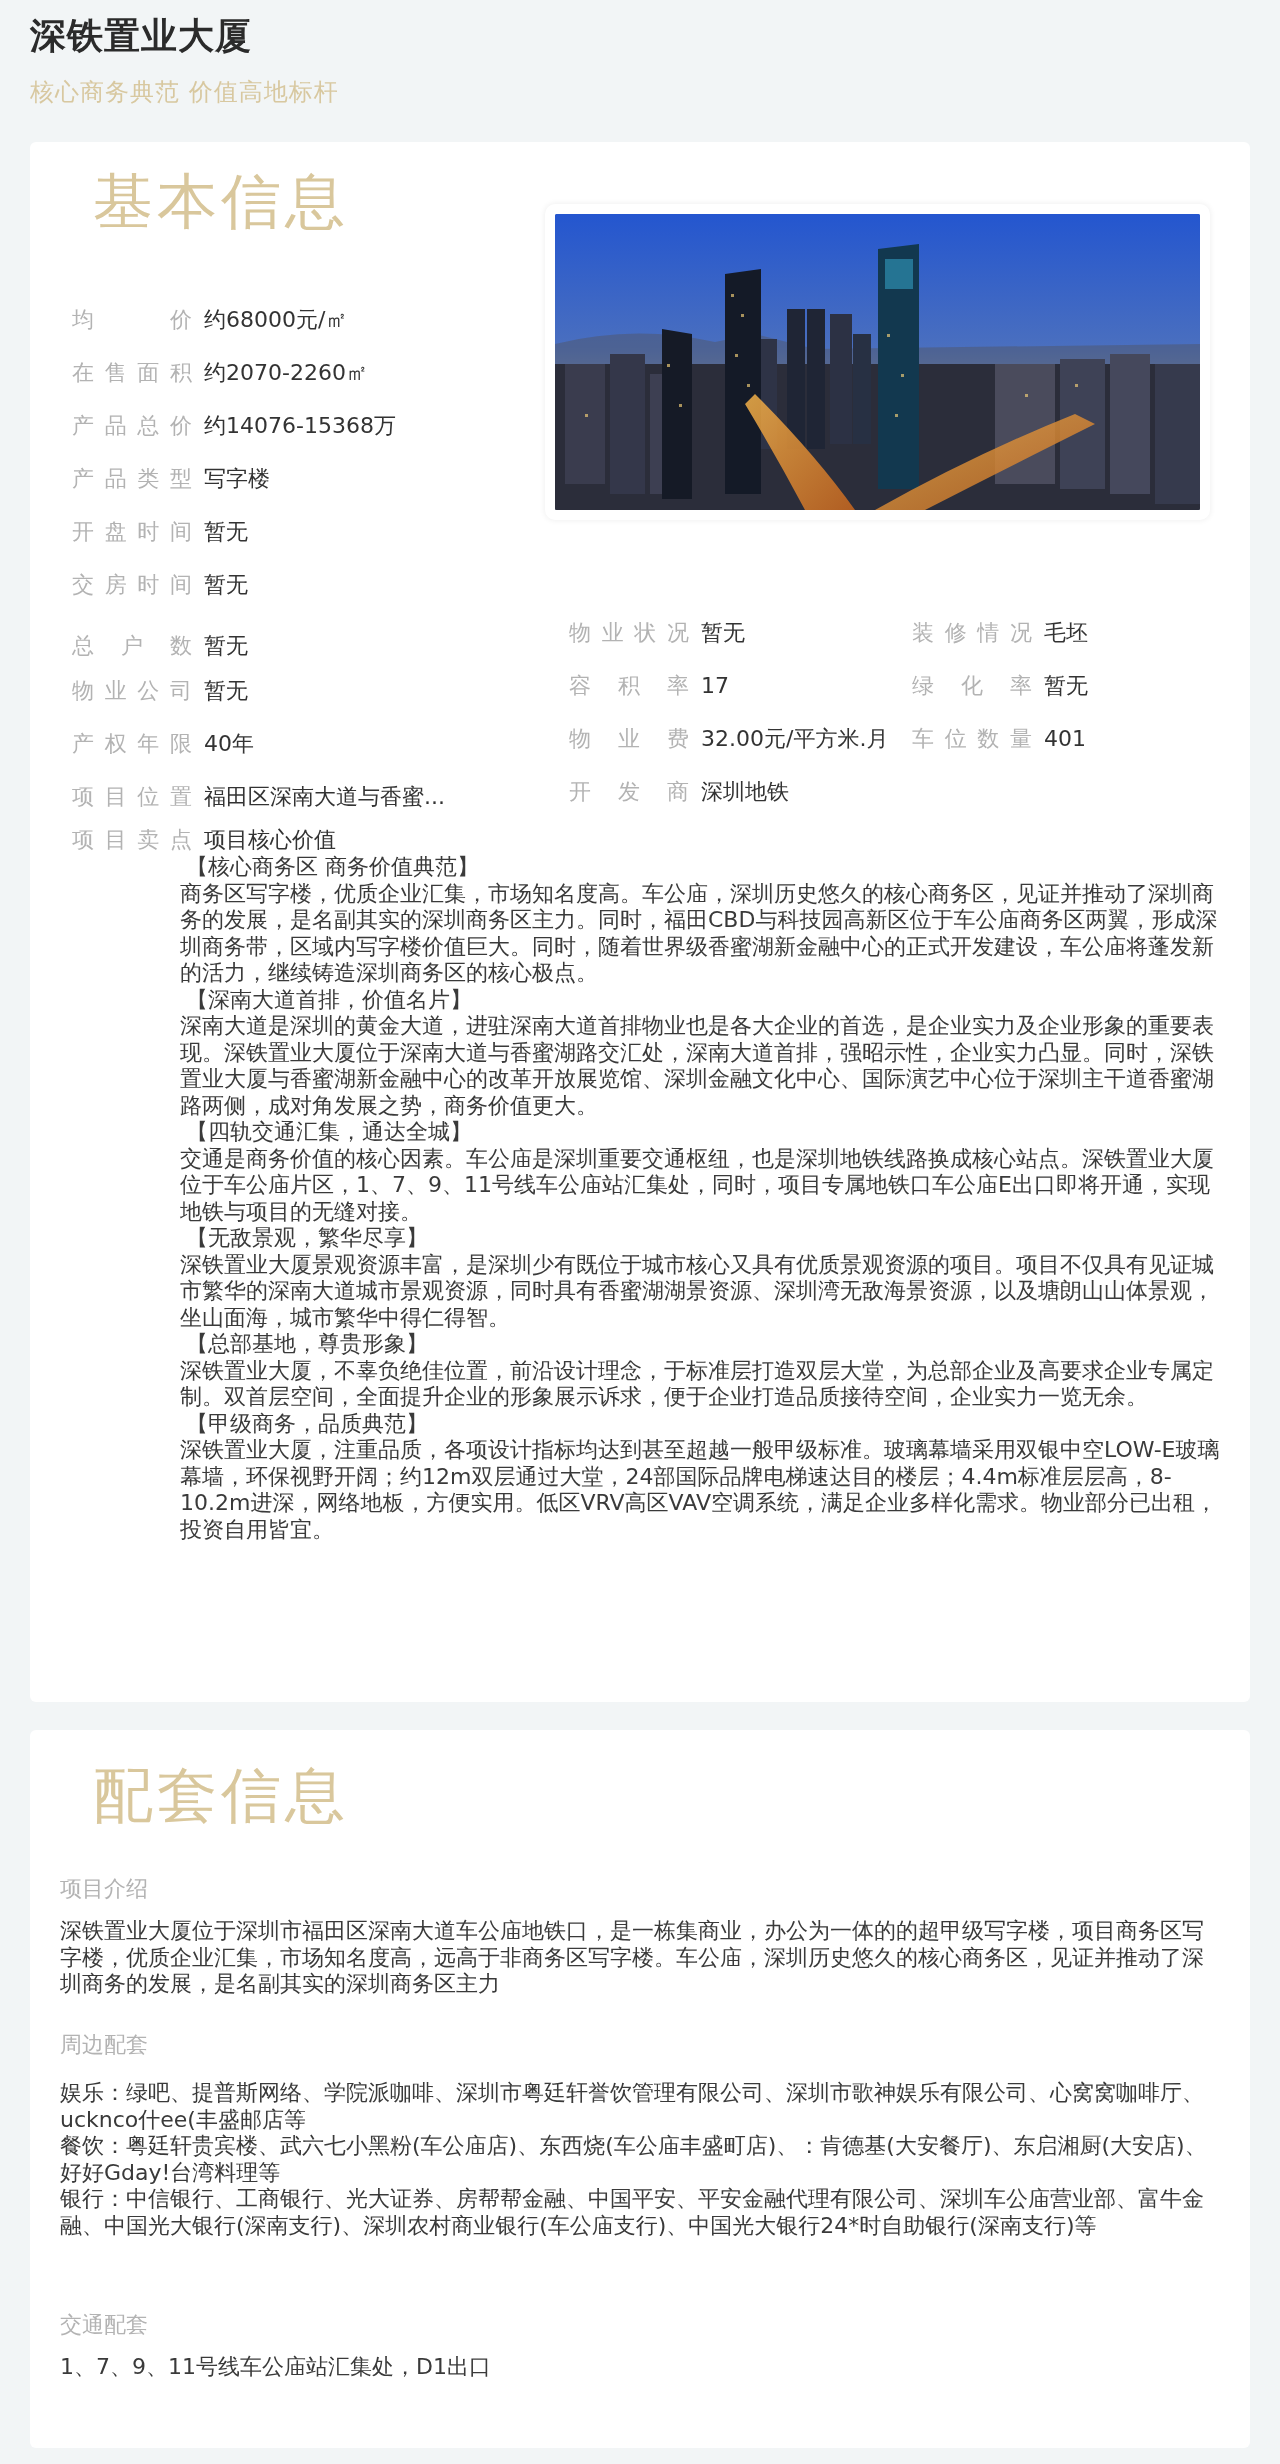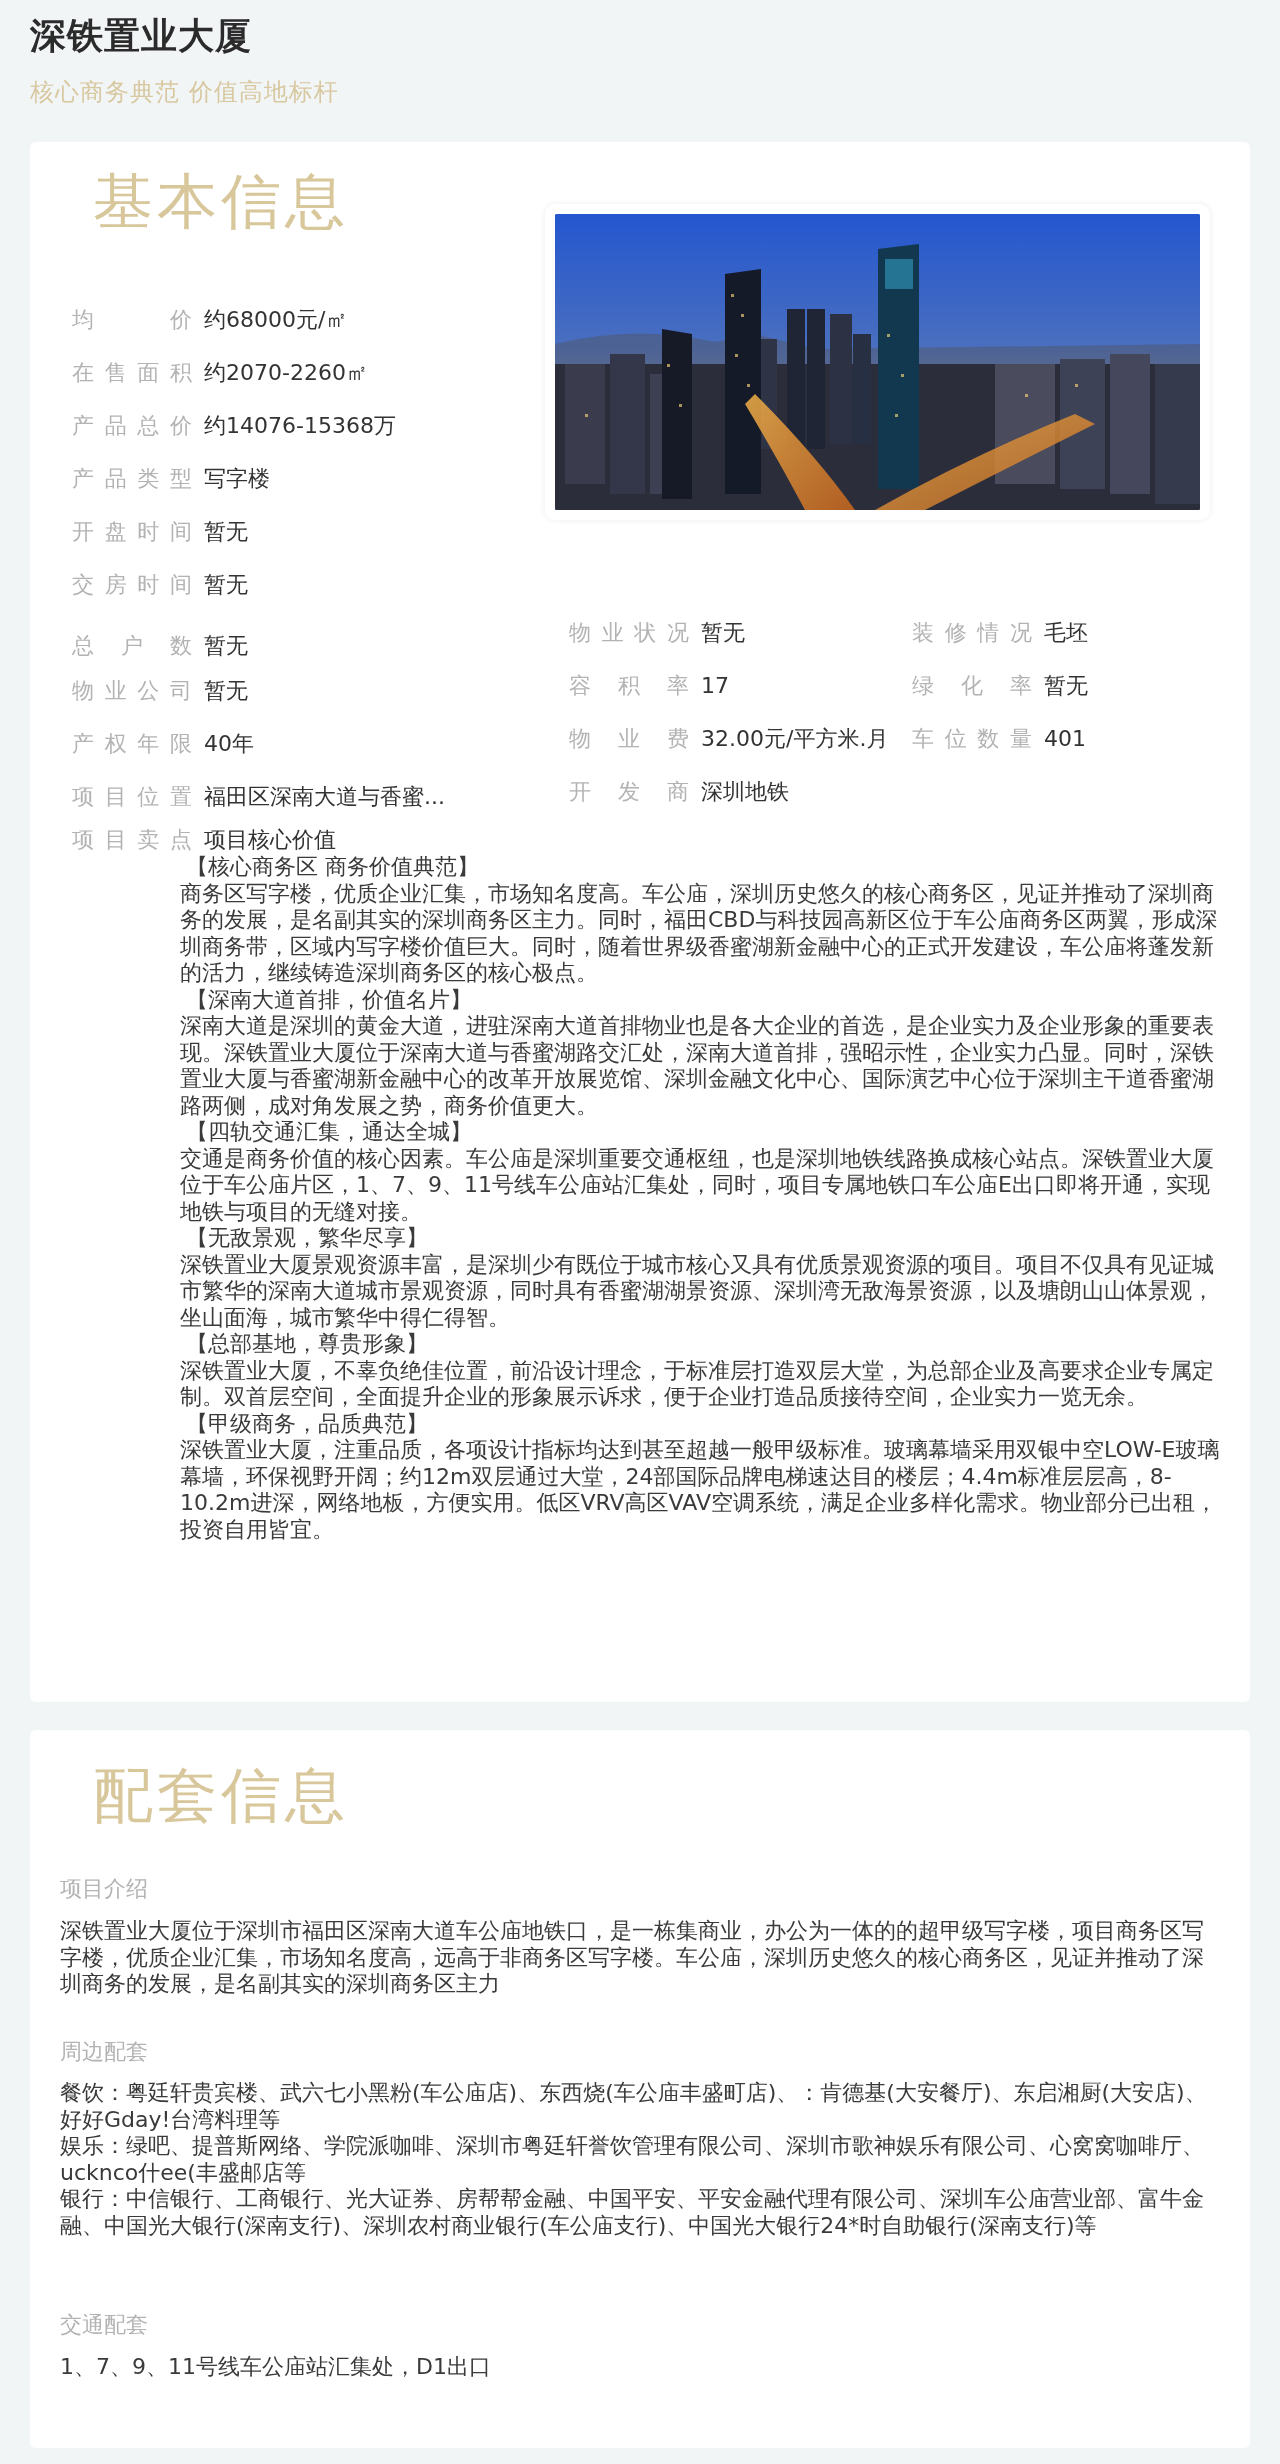--- a/index.html
+++ b/index.html
@@ -165,23 +165,23 @@
       <div>深铁置业大厦，注重品质，各项设计指标均达到甚至超越一般甲级标准。玻璃幕墙采用双银中空LOW-E玻璃幕墙，环保视野开阔；约12m双层通过大堂，24部国际品牌电梯速达目的楼层；4.4m标准层层高，8-10.2m进深，网络地板，方便实用。低区VRV高区VAV空调系统，满足企业多样化需求。物业部分已出租，投资自用皆宜。</div>
     </div>
   </div>
 
   <div class="card card-facility">
     <div class="section-heading" style="top:26px;text-align:center;">配套信息</div>
 
     <div class="sub-label" style="top:144px;">项目介绍</div>
     <div class="para" style="top:188px;">深铁置业大厦位于深圳市福田区深南大道车公庙地铁口，是一栋集商业，办公为一体的的超甲级写字楼，项目商务区写字楼，优质企业汇集，市场知名度高，远高于非商务区写字楼。车公庙，深圳历史悠久的核心商务区，见证并推动了深圳商务的发展，是名副其实的深圳商务区主力</div>
 
-    <div class="sub-label" style="top:307px;text-align:right;">周边配套</div>
+    <div class="sub-label" style="top:300px;text-align:right;">周边配套</div>
     <div class="para" style="top:350px;">
+      <div>娱乐：绿吧、提普斯网络、学院派咖啡、深圳市粤廷轩誉饮管理有限公司、深圳市歌神娱乐有限公司、心窝窝咖啡厅、ucknco什ee(丰盛邮店等</div>
       <div>餐饮：粤廷轩贵宾楼、武六七小黑粉(车公庙店)、东西烧(车公庙丰盛町店)、：肯德基(大安餐厅)、东启湘厨(大安店)、好好Gday!台湾料理等</div>
-      <div>娱乐：绿吧、提普斯网络、学院派咖啡、深圳市粤廷轩誉饮管理有限公司、深圳市歌神娱乐有限公司、心窝窝咖啡厅、ucknco什ee(丰盛邮店等</div>
       <div>银行：中信银行、工商银行、光大证券、房帮帮金融、中国平安、平安金融代理有限公司、深圳车公庙营业部、富牛金融、中国光大银行(深南支行)、深圳农村商业银行(车公庙支行)、中国光大银行24*时自助银行(深南支行)等</div>
     </div>
 
     <div class="sub-label" style="top:580px;">交通配套</div>
     <div class="para" style="top:624px;">1、7、9、11号线车公庙站汇集处，D1出口</div>
   </div>
 </div>
 
 </body></html>

